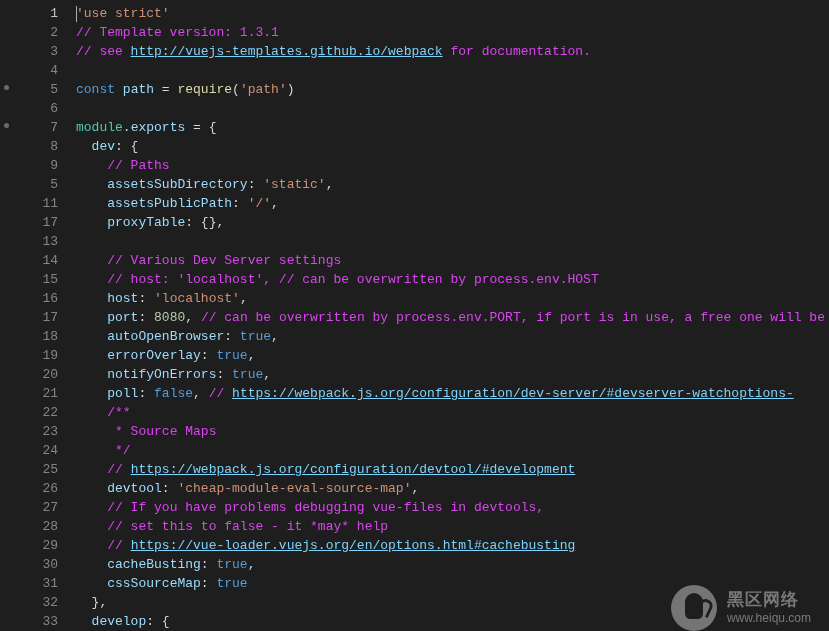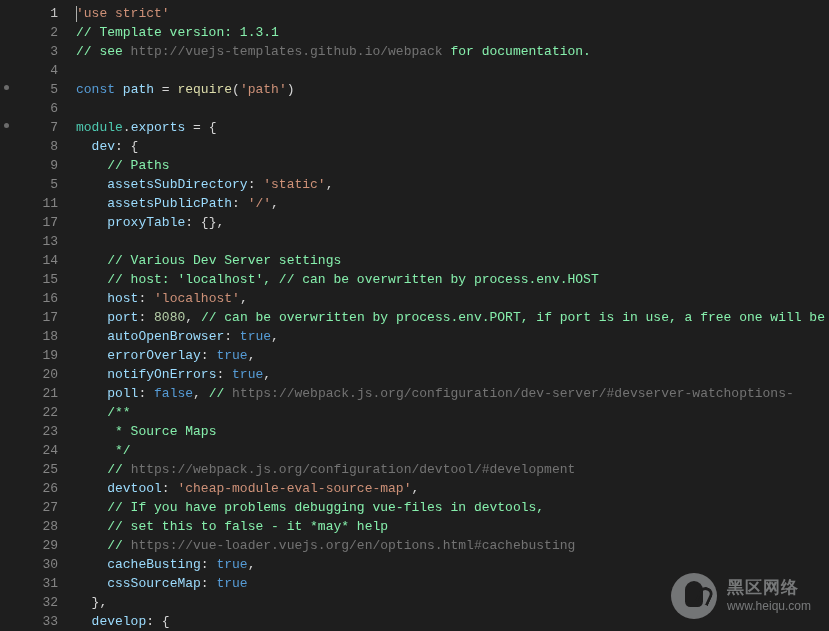--- a/index.html
+++ b/index.html
@@ -61,34 +61,34 @@
     }
     .cursor {
       display: inline-block;
       width: 1px;
       height: 16px;
       background: #aeafad;
       vertical-align: middle;
       margin-right: -1px;
     }
     .tok-str { color: #ce9178; }
-    .tok-comment { color: #86efac; }
-    .tok-link { color: #737373; }
+    .tok-comment { color: #d946ef; }
+    .tok-link { color: #7dd3fc; text-decoration: underline; }
     .tok-kw { color: #569cd6; }
     .tok-var { color: #9cdcfe; }
     .tok-prop { color: #9cdcfe; text-align: right; }
     .tok-fn { color: #dcdcaa; }
     .tok-num { color: #b5cea8; }
     .tok-bool { color: #569cd6; }
     .tok-punc { color: #d4d4d4; }
     .tok-obj { color: #4ec9b0; }
     .watermark {
       position: absolute;
       right: 18px;
-      bottom: 12px;
+      bottom: 0;
       display: flex;
       align-items: center;
       gap: 10px;
       opacity: 0.55;
       pointer-events: none;
     }
     .watermark-icon {
       width: 46px;
       height: 46px;
       background: #babcbe;

